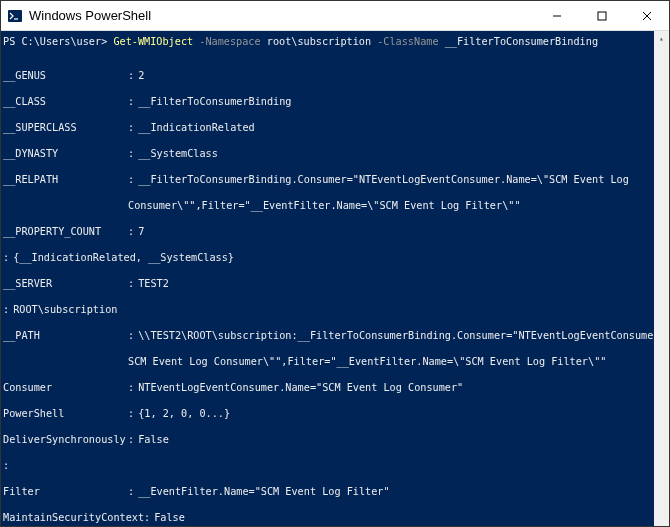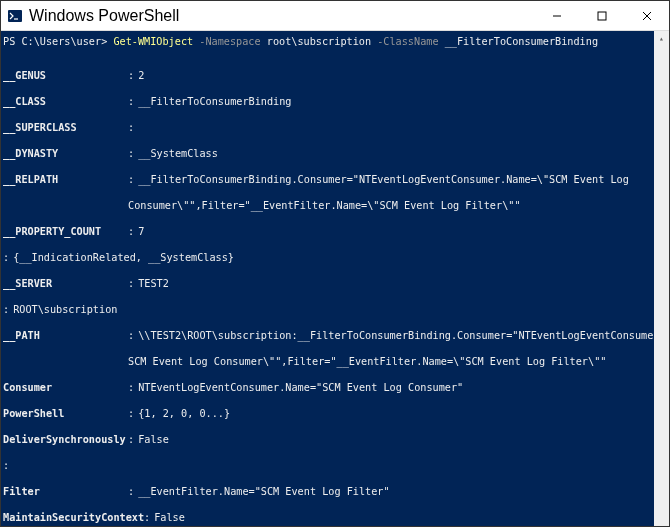--- a/index.html
+++ b/index.html
@@ -25,21 +25,21 @@
       border-bottom: 1px solid #ddd;
     }
     .titlebar-icon {
       width: 16px;
       height: 16px;
       margin-right: 6px;
       display: flex;
       align-items: center;
       justify-content: center;
     }
-    .titlebar-title { font-size: 16px; color: #000; }
+    .titlebar-title { font-size: 13px; color: #000; }
     .titlebar-controls { margin-left: auto; display: flex; }
     .titlebar-btn {
       width: 45px;
       height: 29px;
       display: flex;
       align-items: center;
       justify-content: center;
       font-size: 12px;
       cursor: pointer;
     }
@@ -71,21 +71,21 @@
       font-size: 8px;
       color: #666;
     }
     .prompt-line { white-space: pre; }
     .ps-prefix { color: #eee; }
     .cmd-yellow { color: #ffff90; }
     .param-grey { color: #969696; }
     .arg-white { color: #eee; }
     .data-block { white-space: pre; margin-top: 8px; }
     .row { display: flex; white-space: pre; }
-    .key { min-width: 125px; display: inline-block; font-weight: bold; }
+    .key { min-width: 125px; display: inline-block; }
     .colon { margin-right: 4px; }
   </style>
 </head>
 <body>
 
 <div class="window">
   <div class="titlebar">
     <span class="titlebar-icon">
       <svg width="16" height="16" viewBox="0 0 16 16">
           <rect x="1" y="2" width="14" height="12" rx="1" fill="#012456"></rect>
@@ -113,21 +113,21 @@
         </div>
     </div>
   </div>
 
   <div class="terminal">
     <div class="prompt-line"><span class="ps-prefix">PS C:\Users\user&gt;</span> <span class="cmd-yellow">Get-WMIObject</span> <span class="param-grey">-Namespace</span> <span class="arg-white">root\subscription</span> <span class="param-grey">-ClassName</span> <span class="arg-white">__FilterToConsumerBinding</span></div>
 
     <div class="data-block">
 <div class="row"><span class="key">__GENUS</span><span class="colon">:</span><span>2</span></div>
 <div class="row"><span class="key">__CLASS</span><span class="colon">:</span><span>__FilterToConsumerBinding</span></div>
-<div class="row"><span class="key">__SUPERCLASS</span><span class="colon">:</span></div>
+<div class="row"><span class="key">__SUPERCLASS</span><span class="colon">:</span><span>__IndicationRelated</span></div>
 <div class="row"><span class="key">__DYNASTY</span><span class="colon">:</span><span>__SystemClass</span></div>
 <div class="row"><span class="key">__RELPATH</span><span class="colon">:</span><span>__FilterToConsumerBinding.Consumer="NTEventLogEventConsumer.Name=\"SCM Event Log</span></div>
 <div class="row"><span class="key"></span>  <span>Consumer\"",Filter="__EventFilter.Name=\"SCM Event Log Filter\""</span></div>
 <div class="row"><span class="key">__PROPERTY_COUNT</span><span class="colon">:</span><span>7</span></div>
 <div class="row"><span class="colon">:</span><span>{__IndicationRelated, __SystemClass}</span></div>
 <div class="row"><span class="key">__SERVER</span><span class="colon">:</span><span>TEST2</span></div>
 <div class="row"><span class="colon">:</span><span>ROOT\subscription</span></div>
 <div class="row"><span class="key">__PATH</span><span class="colon">:</span><span>\\TEST2\ROOT\subscription:__FilterToConsumerBinding.Consumer="NTEventLogEventConsumer.Name=\"</span></div>
 <div class="row"><span class="key"></span>  <span>SCM Event Log Consumer\"",Filter="__EventFilter.Name=\"SCM Event Log Filter\""</span></div>
 <div class="row"><span class="key">Consumer</span><span class="colon">:</span><span>NTEventLogEventConsumer.Name="SCM Event Log Consumer"</span></div>

